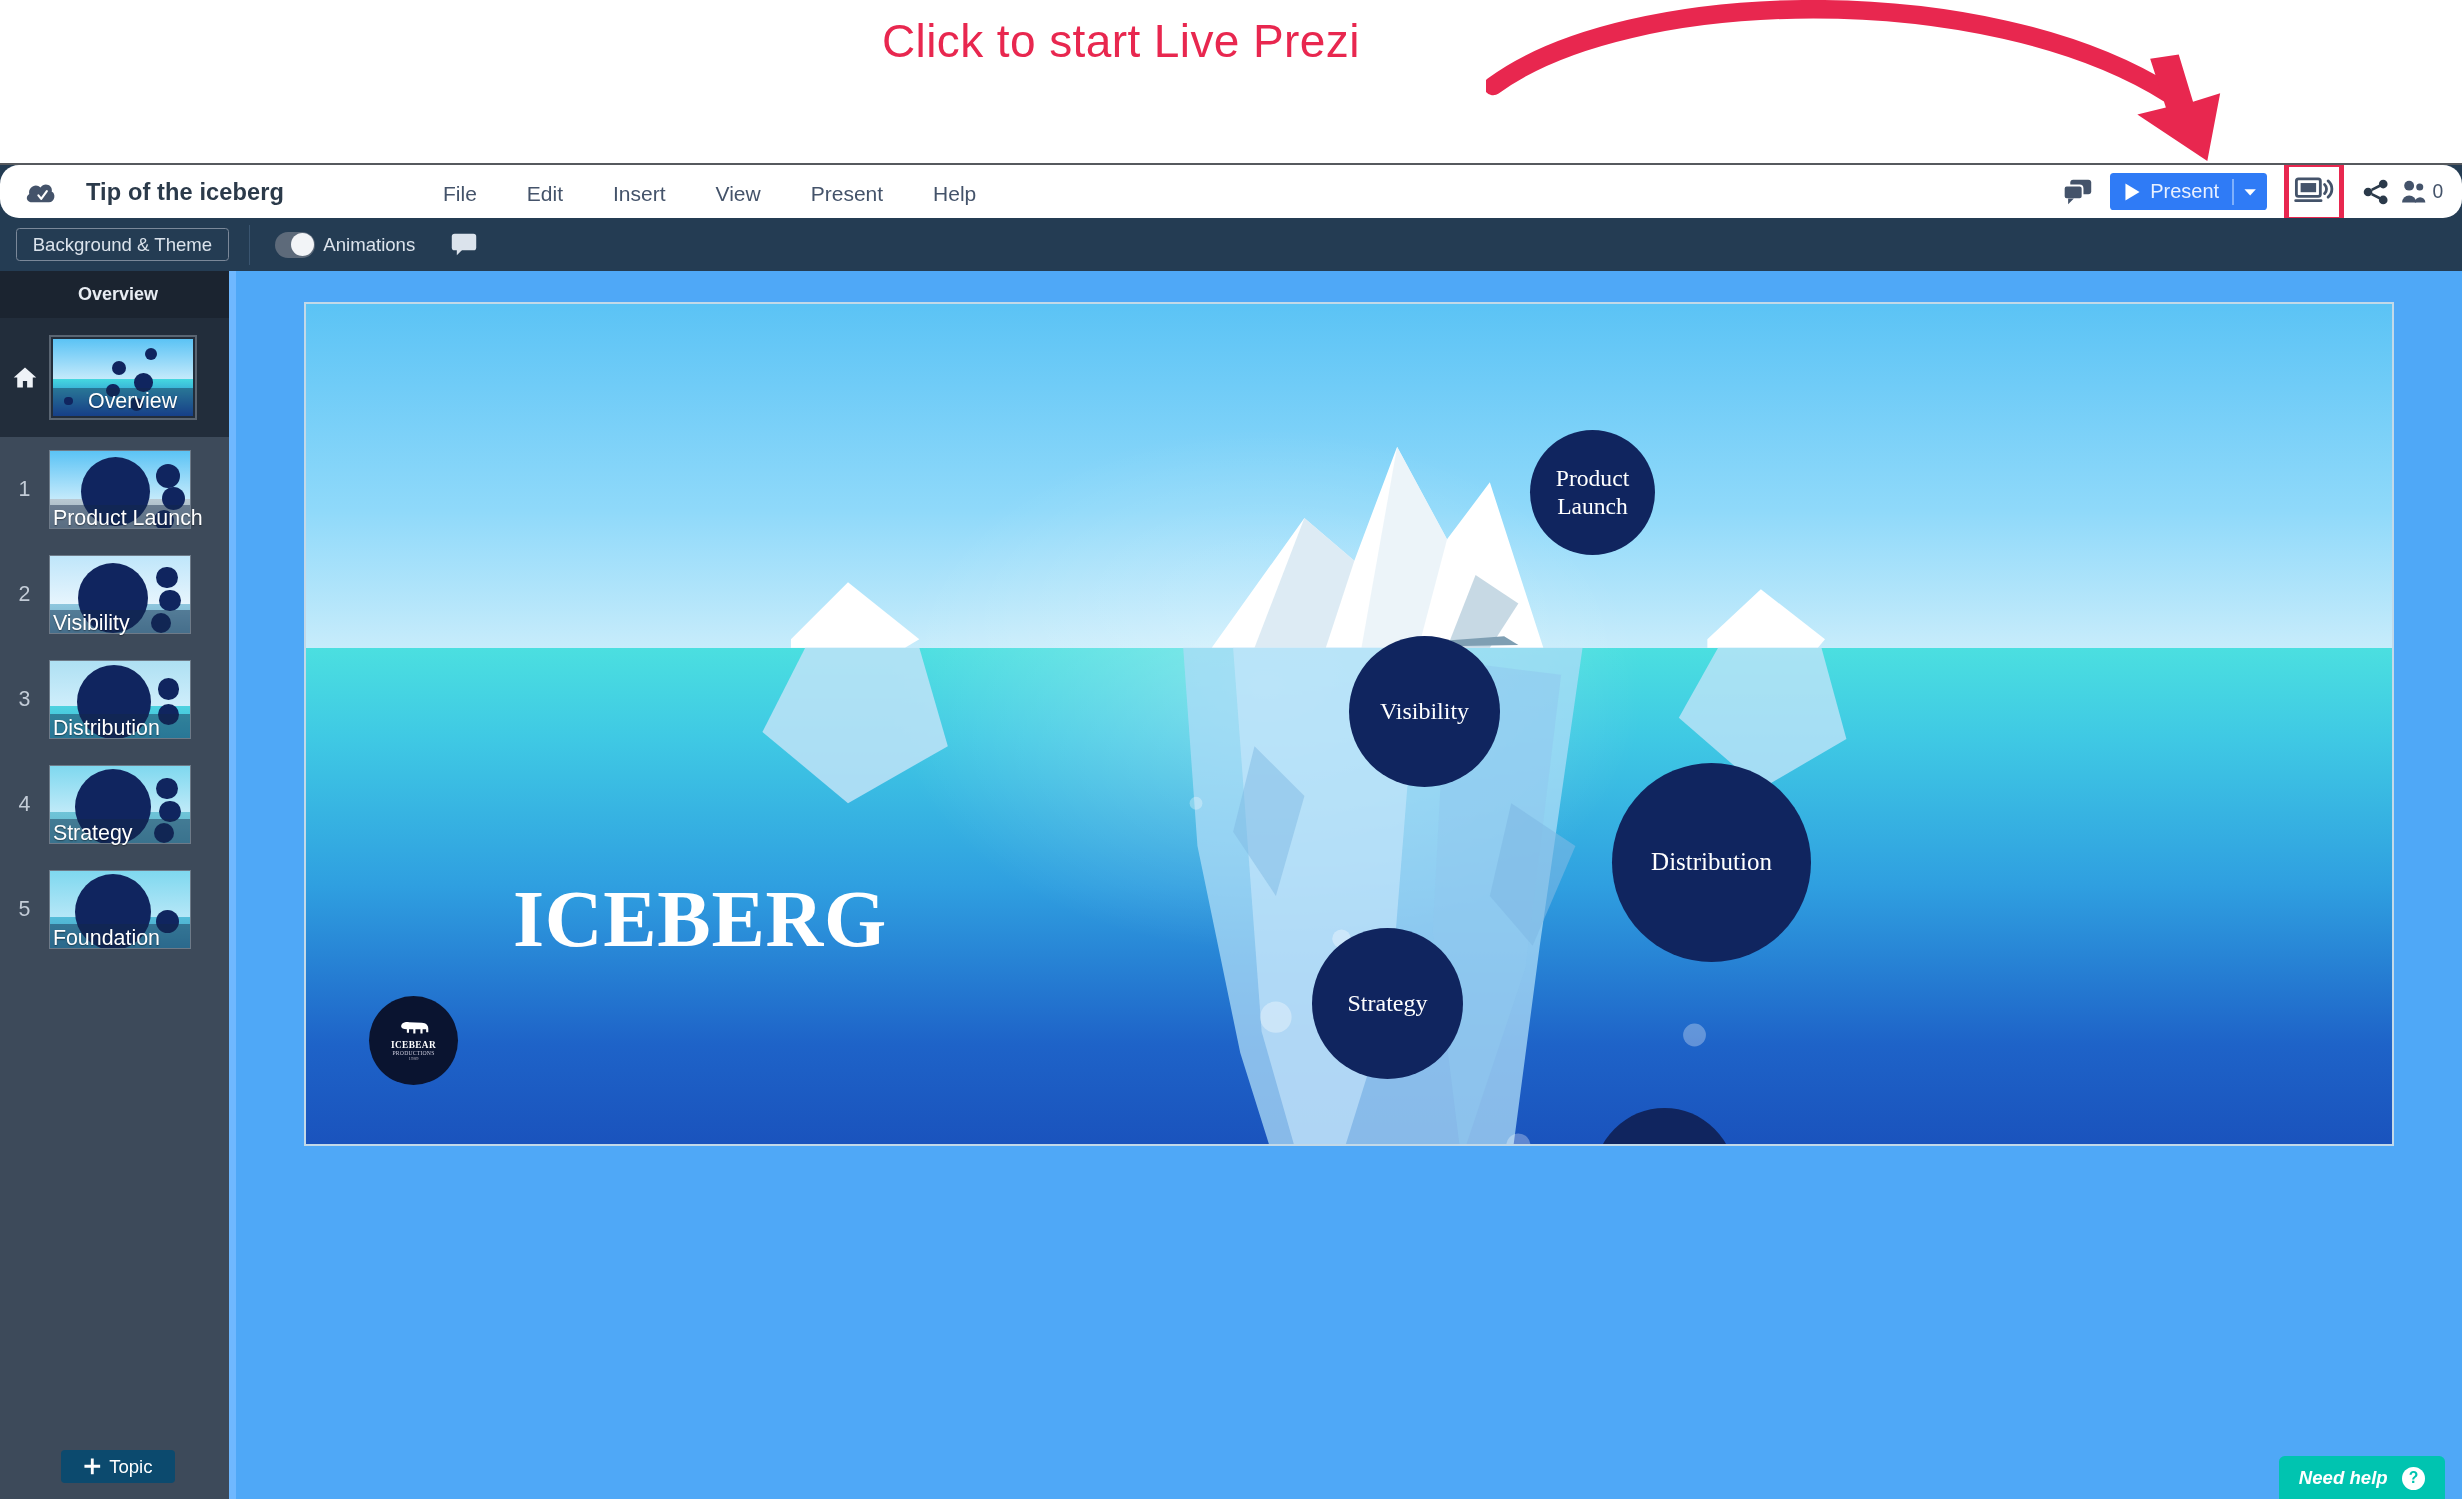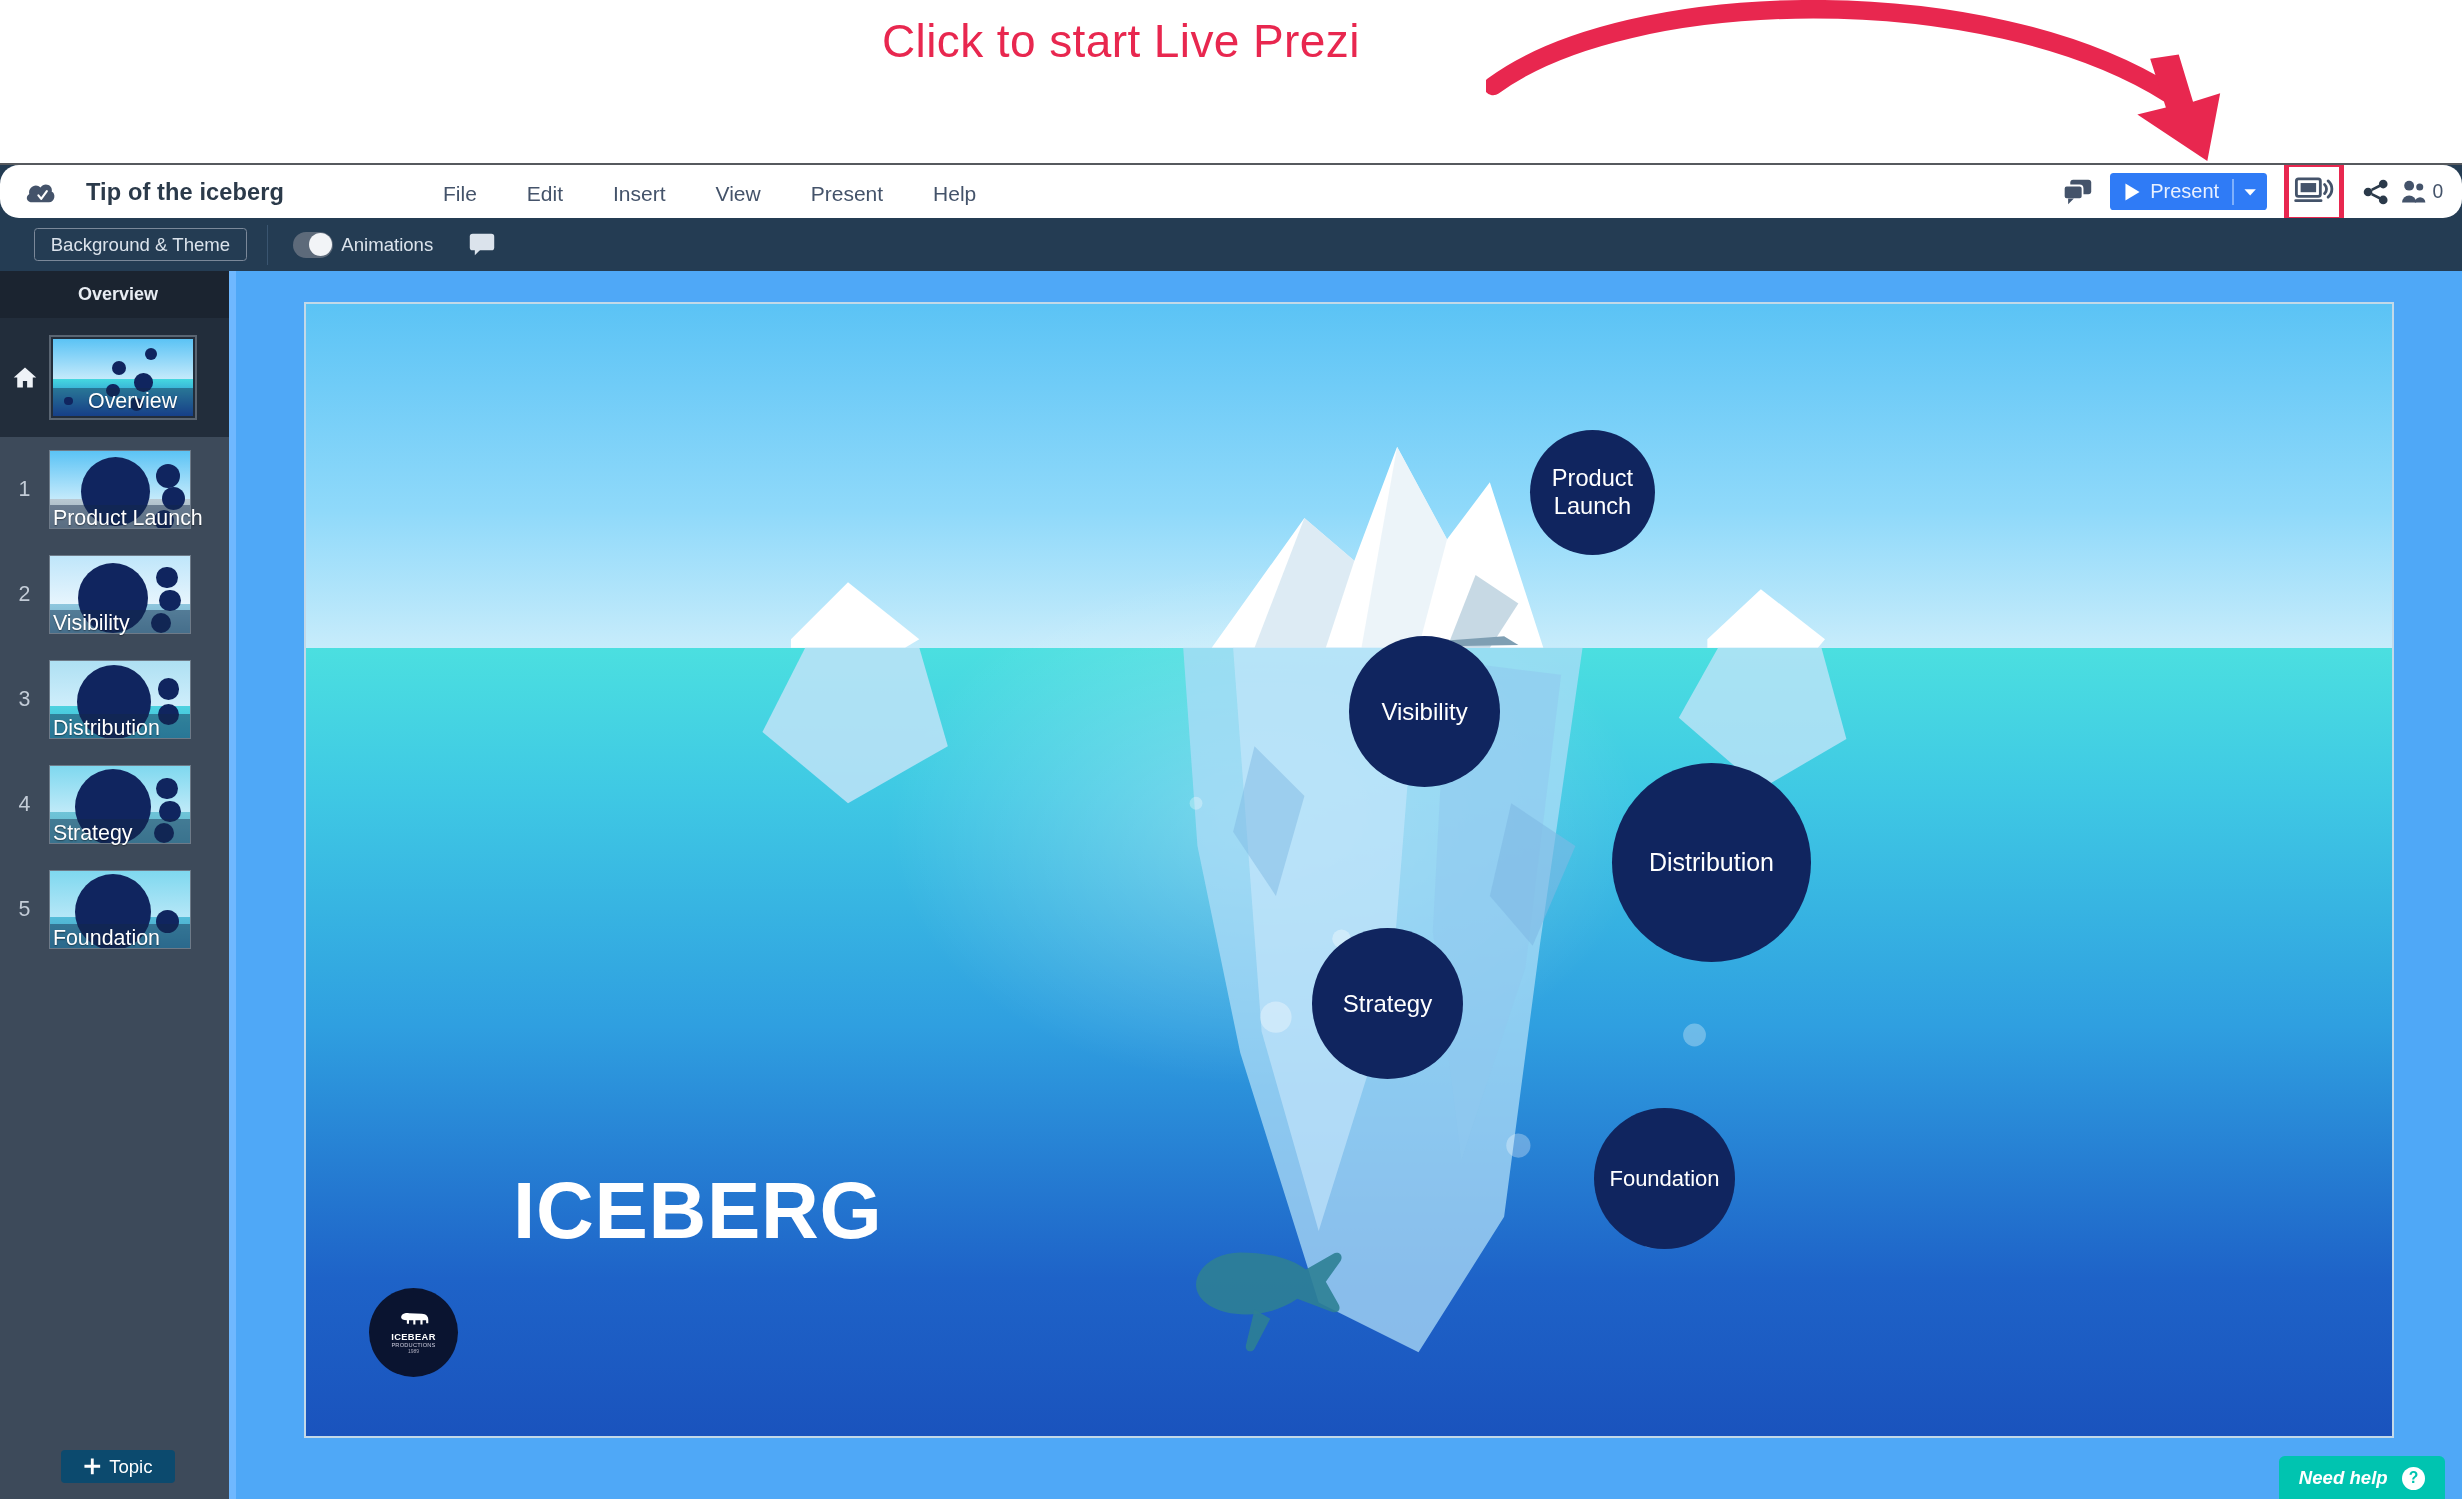--- a/index.html
+++ b/index.html
@@ -33,21 +33,21 @@
   .present-label { font-size:20px; color:#e8f0ff; }
   .present-div { width:1.4px; height:26px; background:#7fb0fb; }
   .present-caret { width:33px; height:37px; display:flex; align-items:center; justify-content:center; }
   .live-highlight { width:60px; height:60px; border:5px solid #E8274F; background:#fff;
                     display:flex; align-items:center; justify-content:center; margin:0 7.1px; cursor:pointer; }
   .viewers { display:flex; align-items:center; gap:2.9px; padding-right:5.7px; cursor:pointer; }
   .viewers-count { font-size:19.3px; color:#44536a; }
 
   
   .subbar { position:relative; height:53px; background:#243c53; display:flex; align-items:center; }
-  .bt-btn { margin-left:34px; height:33px; padding:0 15.7px; border:1.4px solid #7b8899; border-radius:3.6px;
+  .bt-btn { margin-left:16px; height:33px; padding:0 15.7px; border:1.4px solid #7b8899; border-radius:3.6px;
             display:flex; align-items:center; color:#dbe3ec; font-size:18.6px; background:transparent; cursor:pointer; }
   .sub-div { width:1.4px; height:40px; background:#3a5570; margin-left:20px; }
   .toggle-wrap { display:flex; align-items:center; gap:8px; margin-left:25px; cursor:pointer; }
   .toggle { width:40px; height:26px; border-radius:13px; background:#5d6a7a; position:relative; }
   .toggle::after { content:""; position:absolute; right:1.4px; top:1.4px; width:23px; height:23px;
                    border-radius:50%; background:#f2f4f7; }
   .toggle-label { font-size:18.6px; color:#dbe3ec; }
   .comment-btn { margin-left:36px; cursor:pointer; display:flex; align-items:center; }
 
   
@@ -71,22 +71,22 @@
 
   .topic-btn { position:absolute; left:50%; transform:translateX(-50%); bottom:17px;
                width:114px; height:33px; background:#0c4a6e; border-radius:4px; display:flex;
                align-items:center; justify-content:center; gap:7.1px; cursor:pointer; }
   .topic-btn span { font-size:18.6px; color:#fff; }
 
   .sb-rail { position:absolute; right:0; top:0; bottom:0; width:7.1px; background:#6fb8ff; }
 
   
   .canvas { flex:1; position:relative; background:#4fa8f7; overflow:hidden; }
-  .canvas-slide { position:absolute; left:68px; top:31px; width:2090px; height:1136px;
-                  border:2.1px solid #c3d9e8; overflow:hidden; }
+  .canvas-slide { position:absolute; left:68px; top:31px; width:2090px; height:844px;
+                  border:2.1px solid #c3d9e8; overflow:hidden;font-family:Liberation Serif, serif; }
 
   
   .sky { position:absolute; left:0; top:0; right:0; height:344px;
          background:linear-gradient(180deg,#5bc3f5 0%,#8fd9fa 60%,#c7ecfb 100%); }
   .sea { position:absolute; left:0; top:344px; right:0; bottom:0;
          background:linear-gradient(180deg,#4bdfe0 0%,#3fc9e4 18%,#2f9fe0 48%,#1e63c8 80%,#1a53bd 100%); }
   .glow { position:absolute; left:46%; top:46%; width:786px; height:543px; transform:translate(-50%,-50%);
           background:radial-gradient(ellipse at center, rgba(255,255,255,.32) 0%, rgba(255,255,255,0) 68%); }
 
   .bubble { position:absolute; border-radius:50%; background:#10255f; display:flex;

